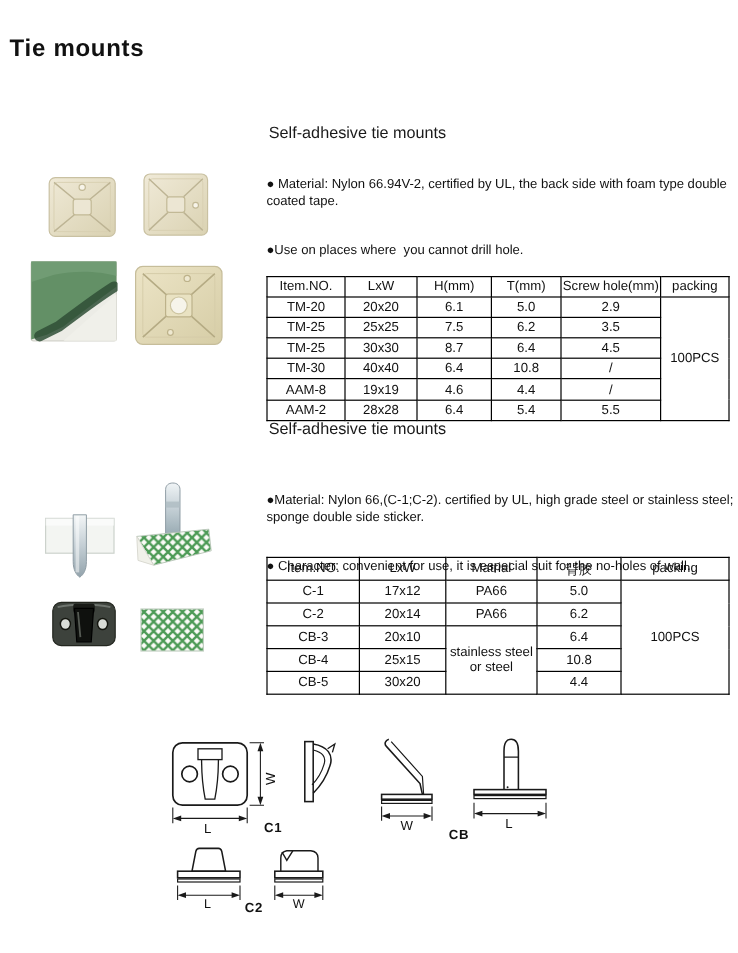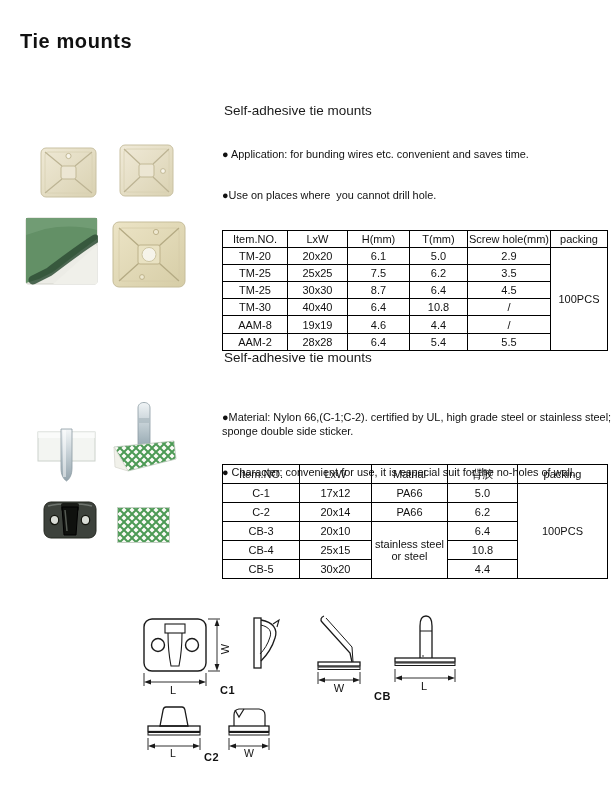--- a/index.html
+++ b/index.html
@@ -1,19 +1,19 @@
 <!DOCTYPE html>
 <html><head>
 <meta charset="utf-8">
 <style>
   html,body{margin:0;padding:0;background:#fff;}
   .page{position:relative;width:615px;height:794px;background:#fff;overflow:hidden;
         font-family:"Liberation Sans","DejaVu Sans",sans-serif;color:#111;}
   .abs{position:absolute;}
-  .title{left:20px;top:30px;font-size:20px;font-weight:bold;letter-spacing:.6px;}
+  .title{left:8px;top:30px;font-size:20px;font-weight:bold;letter-spacing:.6px;}
   .sec-heading{font-size:13.5px;color:#1a1a1a;}
   .bullets{width:392px;font-size:10.9px;line-height:13.6px;white-space:pre-wrap;}
   .bullets p{margin:0;}
   table.spec{border-collapse:collapse;table-layout:fixed;position:absolute;}
   table.spec th,table.spec td{border:1px solid #000;font-weight:normal;text-align:center;
         vertical-align:middle;font-size:11px;padding:0;overflow:hidden;}
   .t1{left:222px;top:230px;width:385px;}
   .t1 th,.t1 td{height:16.1px;}
   .t2{left:222px;top:464px;width:385px;}
   .t2 th,.t2 td{height:18px;}
@@ -145,21 +145,21 @@
           <rect width="8" height="8" fill="#fbfbf7"></rect>
           <path d="M0,0 L8,8 M8,0 L0,8" stroke="#4c9a55" stroke-width="2"></path>
         </pattern>
       </defs>
       <rect x="1.5" y="1.5" width="52" height="35" fill="url(#chkB)" stroke="#c2cfc2"></rect>
     </svg>
   </div>
 
   <div class="abs sec-heading" style="left:224px;top:103px;">Self-adhesive tie mounts</div>
   <div class="abs bullets" style="left:222px;top:121px;">
-    <p>● Application: for bunding wires etc. convenient and saves time.</p>
+    <p>● Material: Nylon 66.94V-2, certified by UL, the back side with foam type double coated tape.</p>
     <p>●Use on places where  you cannot drill hole.</p>
   </div>
 
   <table class="spec t1">
     <colgroup>
         <col style="width:65px">
         <col style="width:60px">
         <col style="width:62px">
         <col style="width:58px">
         <col style="width:83px">

